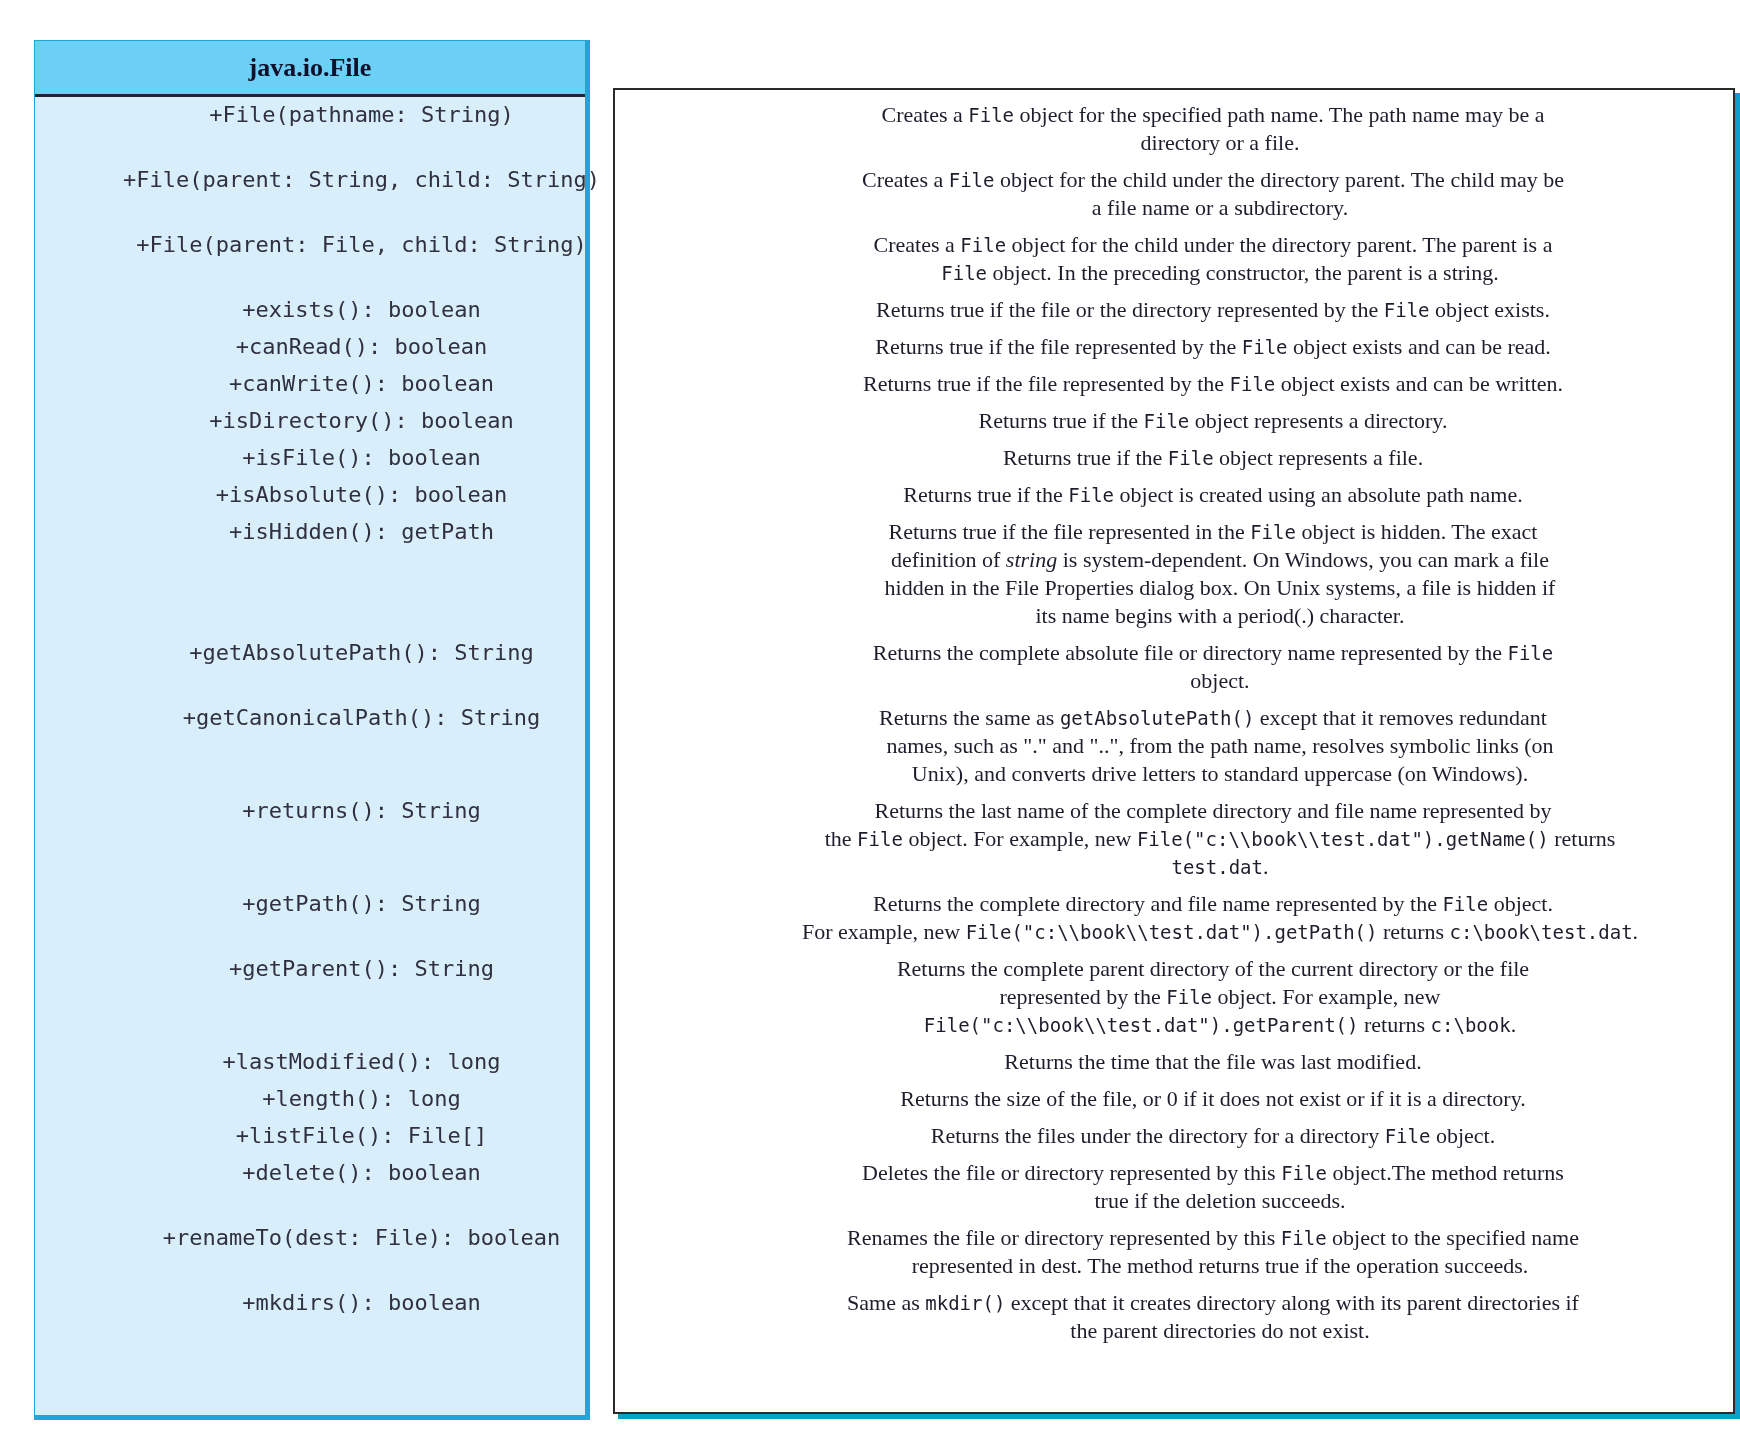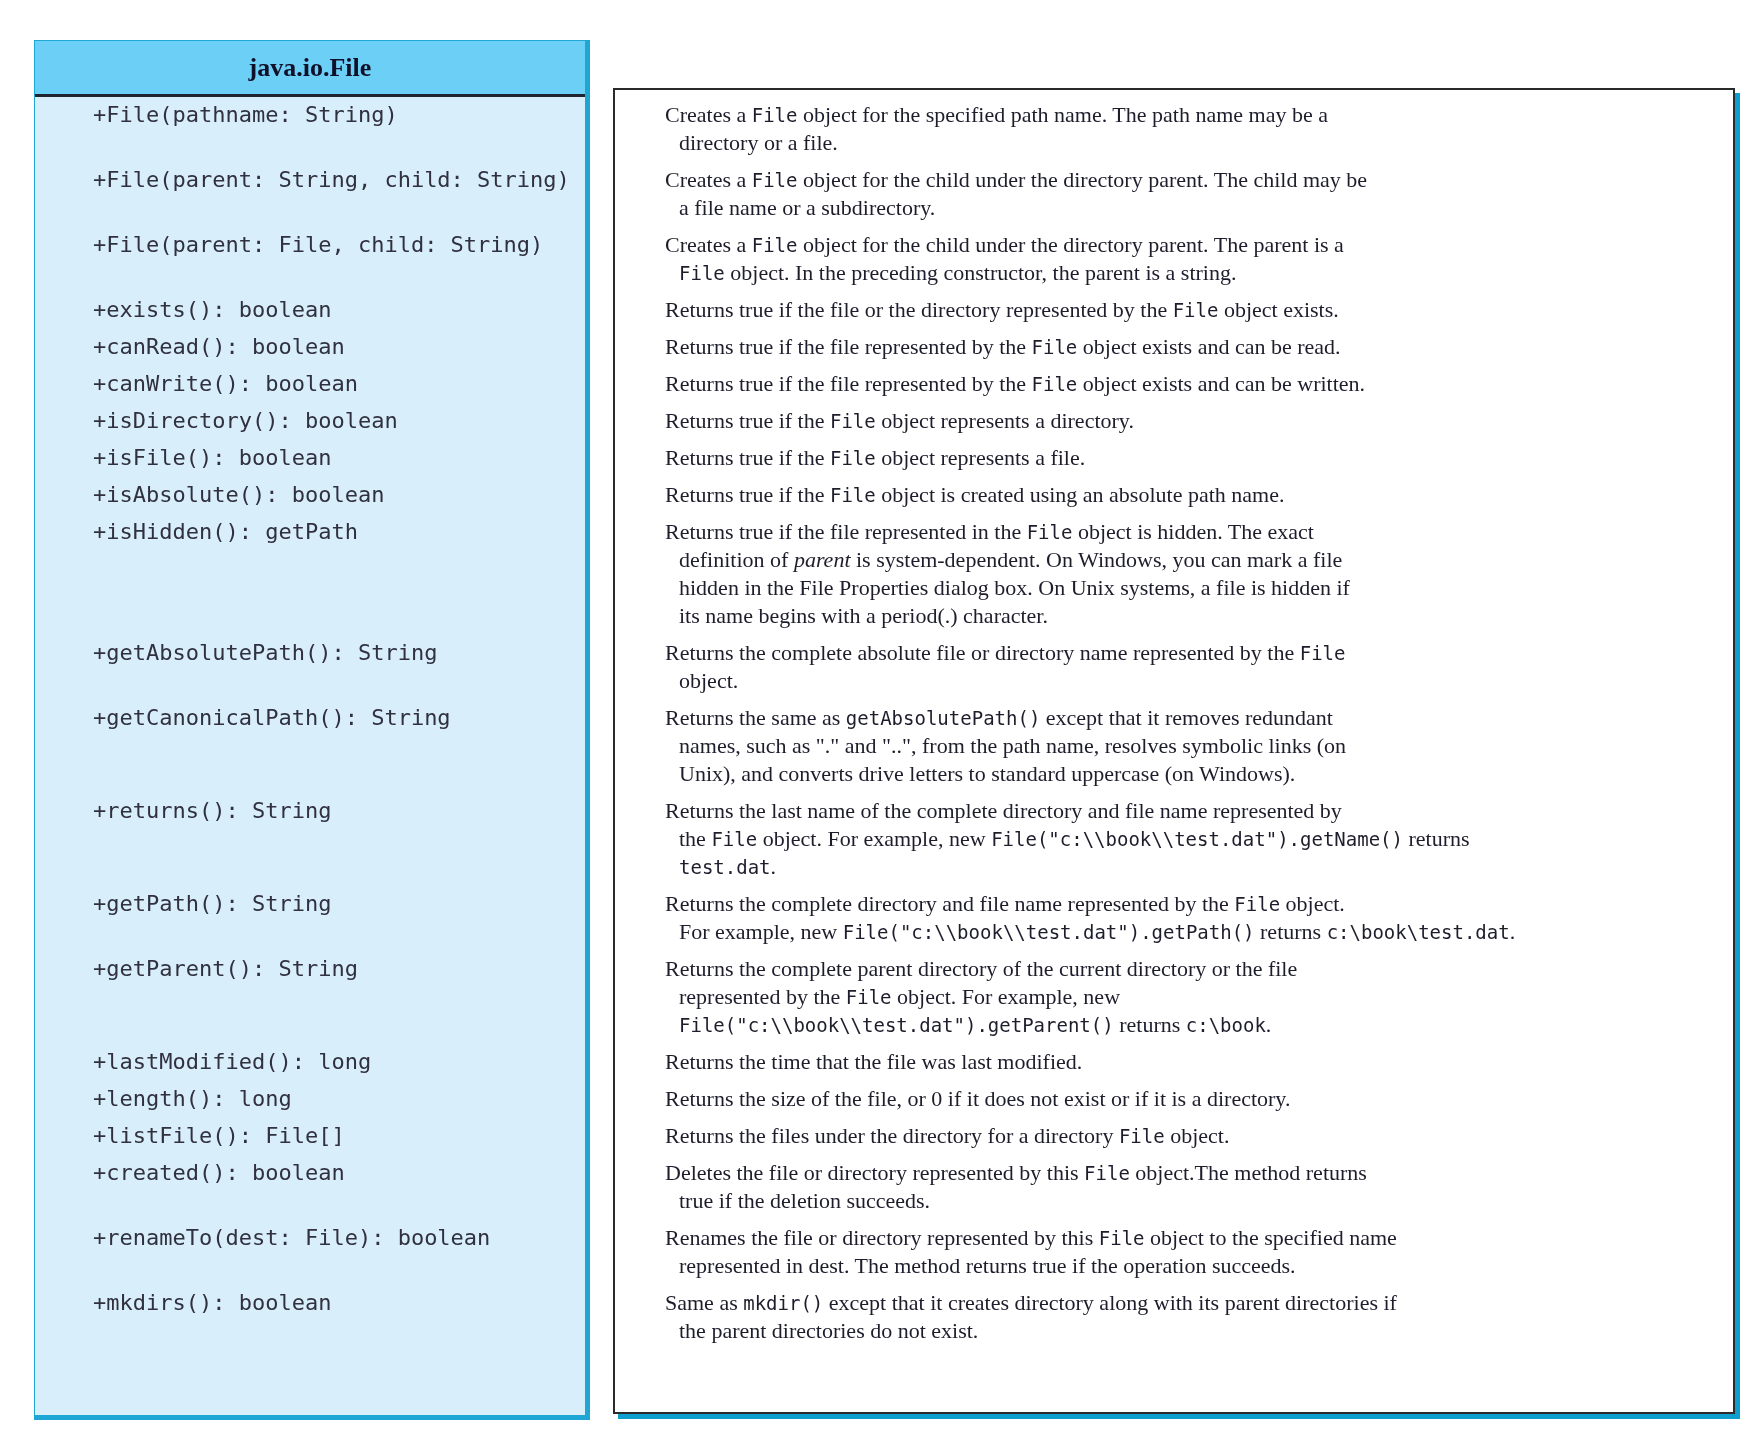--- a/index.html
+++ b/index.html
@@ -1,18 +1,18 @@
 <!DOCTYPE html>
 <html style="--header-blue: #6ccff5; --body-blue: #d9eefb; --accent-teal: #1ea6d4; --shadow-teal: #0d9ecd; --panel-border-dark: #2a2a2a; --text-dark: #1d1d2c; --method-text: #30303e;"><head>
 <meta charset="utf-8">
 <style>
   html,body { margin:0; padding:0; background:#ffffff; }
   .wrapper {
     position:relative; width:1740px; height:1454px; background:#ffffff;
-    font-family:"Liberation Serif", serif; overflow:hidden;
+    font-family:"Liberation Serif", serif; overflow:hidden;text-align:center;
   }
   .left-panel {
     position:absolute; left:34px; top:40px; width:556px; height:1380px;
     box-sizing:border-box; background:var(--body-blue,#d9eefb);
     border-top:1px solid var(--accent-teal,#1ea6d4);
     border-left:1px solid var(--accent-teal,#1ea6d4);
     border-right:5px solid var(--accent-teal,#1ea6d4);
     border-bottom:5px solid var(--accent-teal,#1ea6d4);
   }
   .left-header {
@@ -85,21 +85,21 @@
       <div class="row">
         <div class="method">+isFile(): boolean</div>
         <div class="desc">Returns true if the <code>File</code> object represents a file.</div>
       </div>
       <div class="row">
         <div class="method">+isAbsolute(): boolean</div>
         <div class="desc">Returns true if the <code>File</code> object is created using an absolute path name.</div>
       </div>
       <div class="row">
         <div class="method">+isHidden(): getPath</div>
-        <div class="desc">Returns true if the file represented in the <code>File</code> object is hidden. The exact<br>definition of <em>parent</em> is system-dependent. On Windows, you can mark a file<br>hidden in the File Properties dialog box. On Unix systems, a file is hidden if<br>its name begins with a period(.) character.</div>
+        <div class="desc">Returns true if the file represented in the <code>File</code> object is hidden. The exact<br>definition of <em>string</em> is system-dependent. On Windows, you can mark a file<br>hidden in the File Properties dialog box. On Unix systems, a file is hidden if<br>its name begins with a period(.) character.</div>
       </div>
       <div class="row">
         <div class="method">+getAbsolutePath(): String</div>
         <div class="desc">Returns the complete absolute file or directory name represented by the <code>File</code><br>object.</div>
       </div>
       <div class="row">
         <div class="method">+getCanonicalPath(): String</div>
         <div class="desc">Returns the same as <code>getAbsolutePath()</code> except that it removes redundant<br>names, such as "." and "..", from the path name, resolves symbolic links (on<br>Unix), and converts drive letters to standard uppercase (on Windows).</div>
       </div>
       <div class="row">
@@ -120,21 +120,21 @@
       </div>
       <div class="row">
         <div class="method">+length(): long</div>
         <div class="desc">Returns the size of the file, or 0 if it does not exist or if it is a directory.</div>
       </div>
       <div class="row">
         <div class="method">+listFile(): File[]</div>
         <div class="desc">Returns the files under the directory for a directory <code>File</code> object.</div>
       </div>
       <div class="row">
-        <div class="method">+created(): boolean</div>
+        <div class="method">+delete(): boolean</div>
         <div class="desc">Deletes the file or directory represented by this <code>File</code> object.The method returns<br>true if the deletion succeeds.</div>
       </div>
       <div class="row">
         <div class="method">+renameTo(dest: File): boolean</div>
         <div class="desc">Renames the file or directory represented by this <code>File</code> object to the specified name<br>represented in dest. The method returns true if the operation succeeds.</div>
       </div>
       <div class="row">
         <div class="method">+mkdirs(): boolean</div>
         <div class="desc">Same as <code>mkdir()</code> except that it creates directory along with its parent directories if<br>the parent directories do not exist.</div>
       </div>

